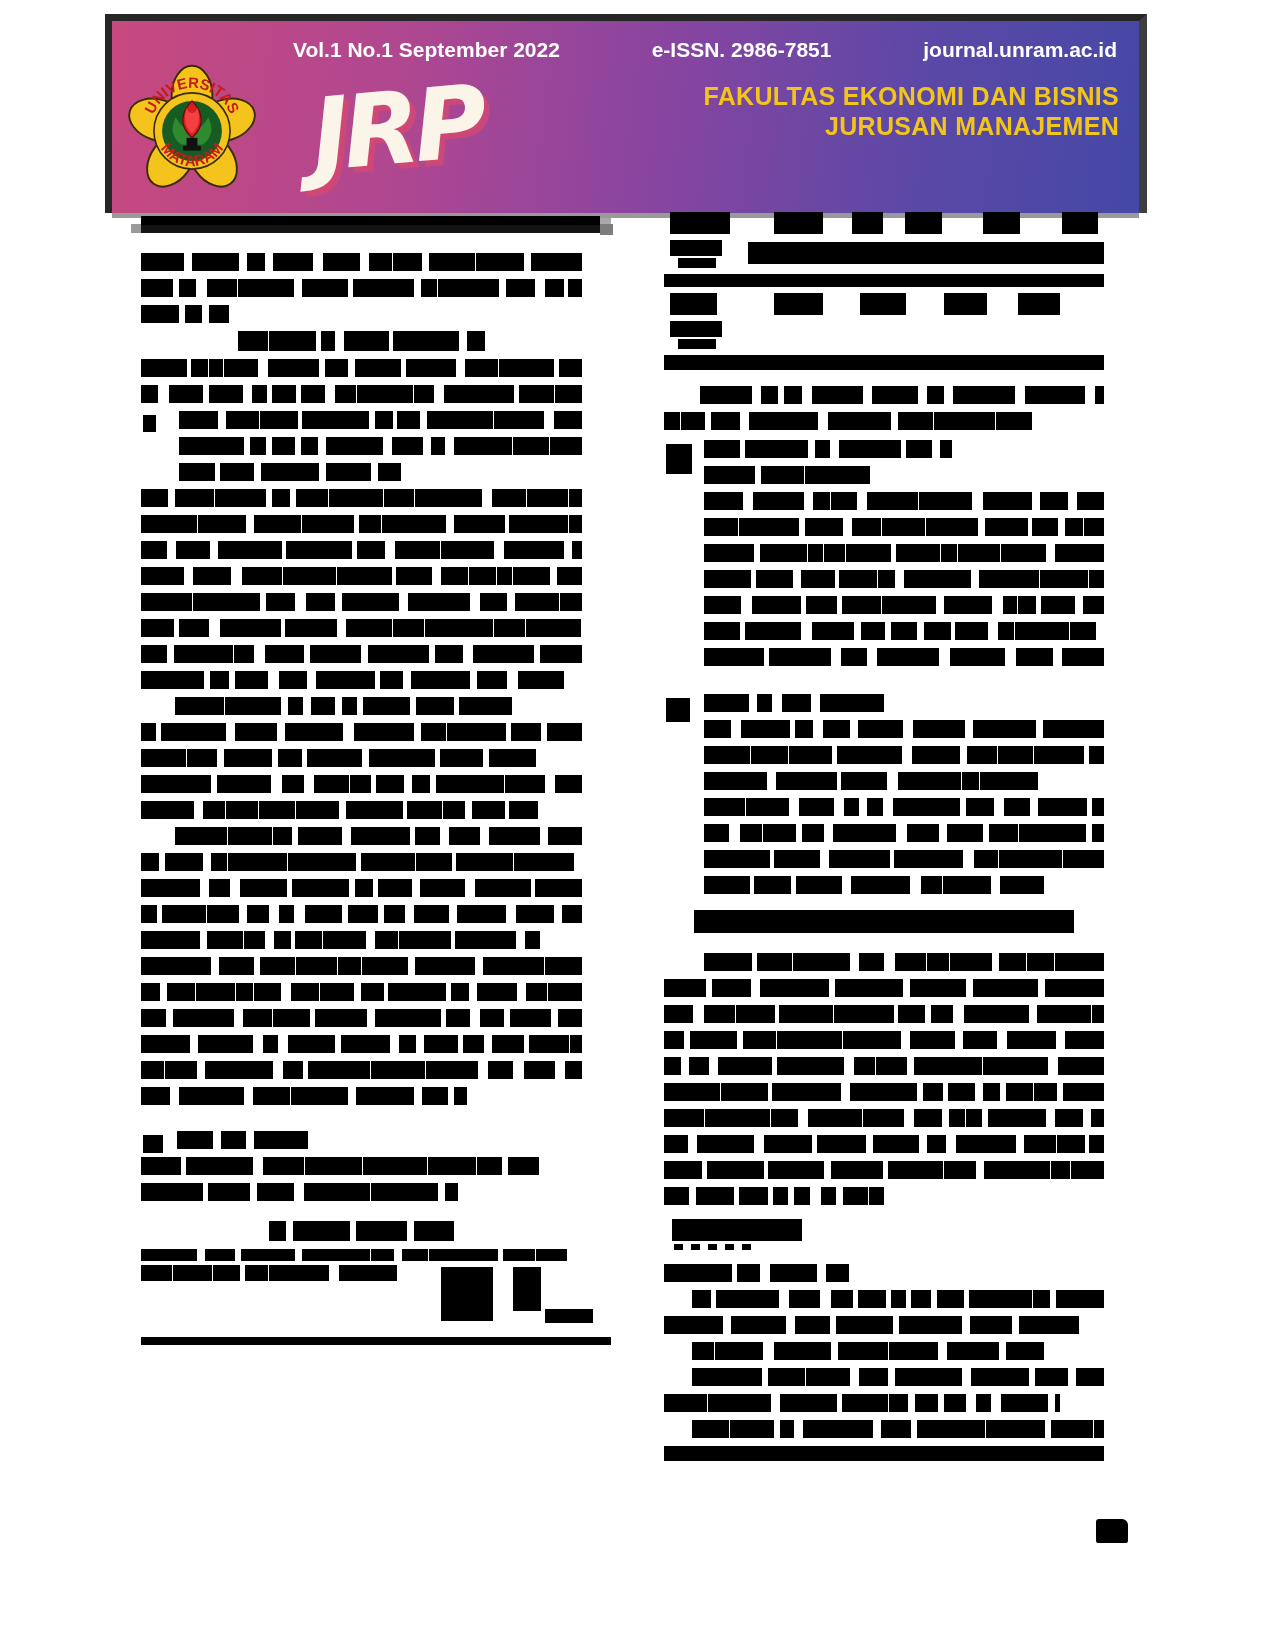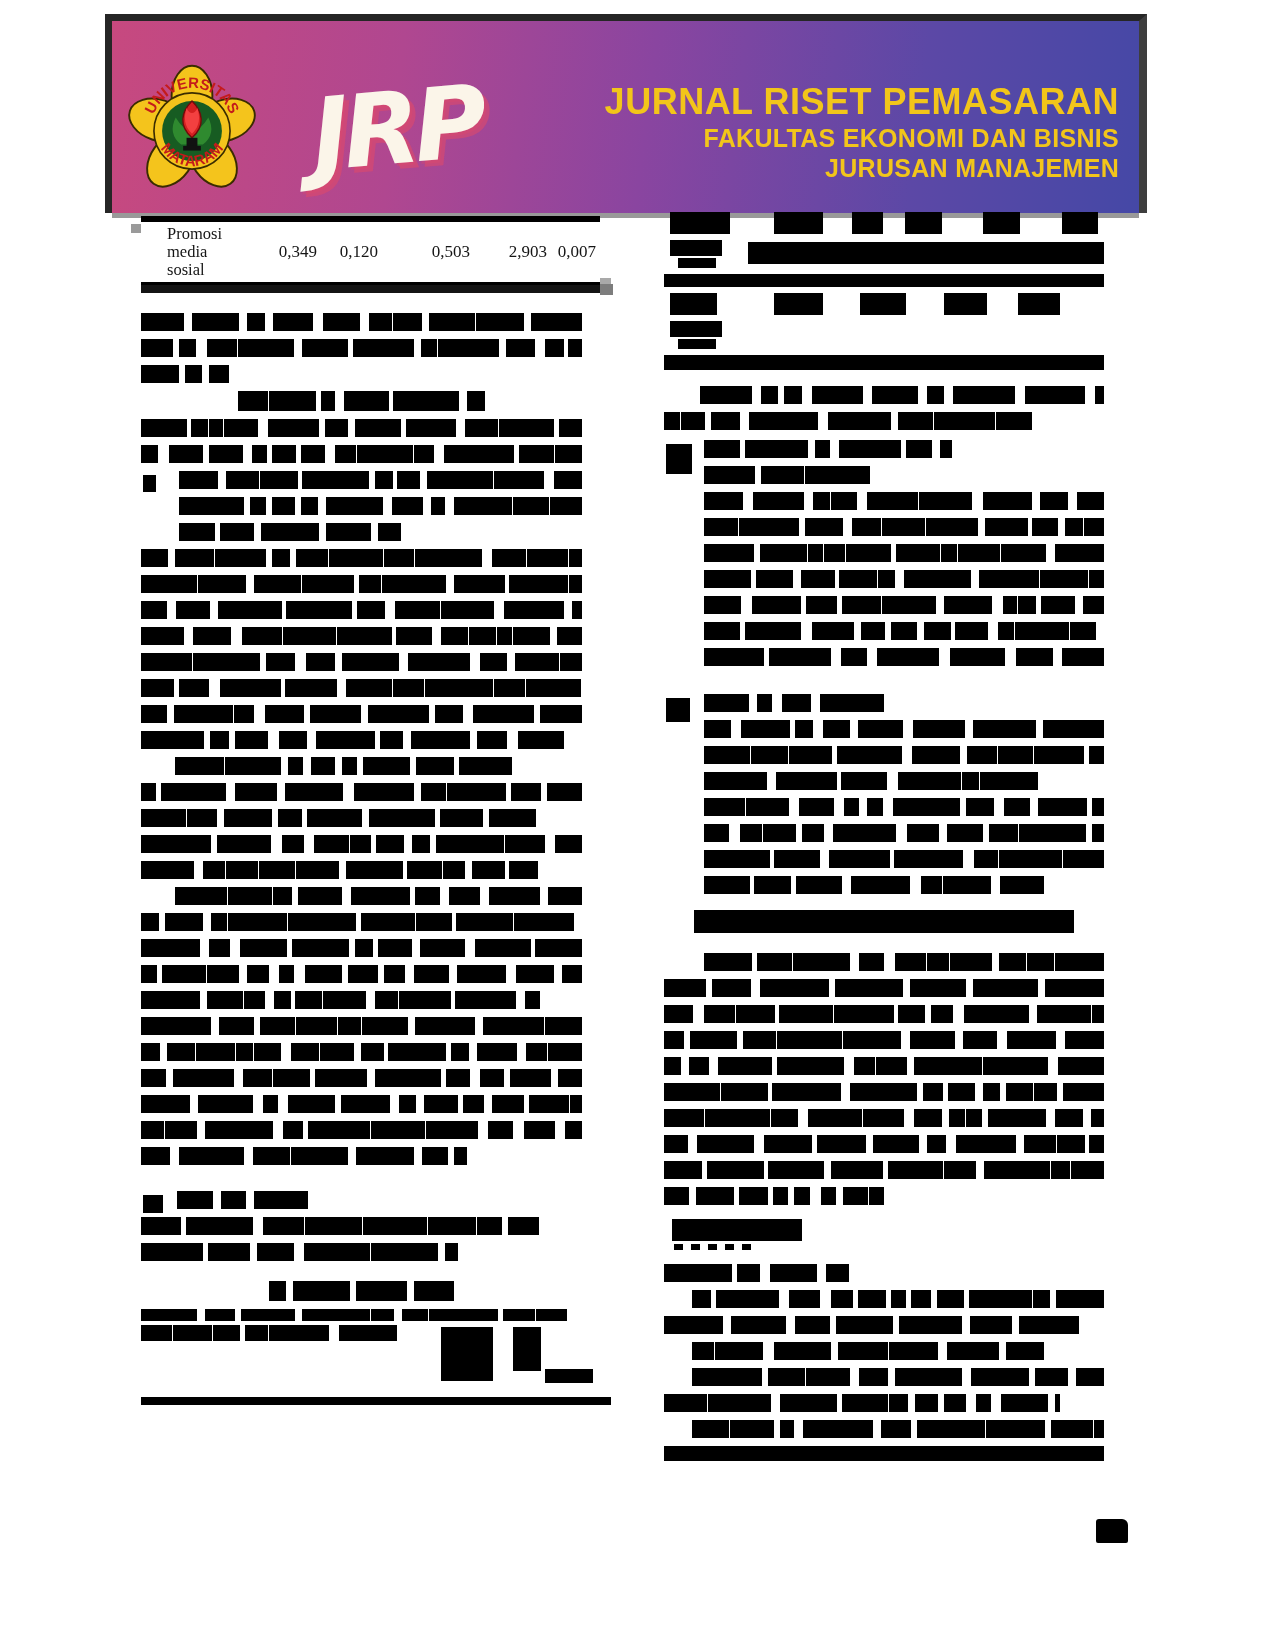--- a/index.html
+++ b/index.html
@@ -44,20 +44,25 @@
   .rw{display:inline-block;background:#000;vertical-align:top;}
   .blk{position:relative;}
   .sq{position:absolute;}
 </style>
 </head>
 <body>
 
 <div class="page">
 
   <div class="banner">
+    <div class="top-row">
+      <span>Vol.1 No.1 September 2022</span>
+      <span>e-ISSN. 2986-7851</span>
+      <span>journal.unram.ac.id</span>
+    </div>
 
     <svg class="logo" viewBox="0 0 100 100">
       <g>
         <ellipse cx="50" cy="24" rx="15" ry="22" fill="#f4c41c" stroke="#3a2c00" stroke-width="1.4" transform="rotate(0 50 50)"></ellipse>
         <ellipse cx="50" cy="24" rx="15" ry="22" fill="#f4c41c" stroke="#3a2c00" stroke-width="1.4" transform="rotate(72 50 50)"></ellipse>
         <ellipse cx="50" cy="24" rx="15" ry="22" fill="#f4c41c" stroke="#3a2c00" stroke-width="1.4" transform="rotate(144 50 50)"></ellipse>
         <ellipse cx="50" cy="24" rx="15" ry="22" fill="#f4c41c" stroke="#3a2c00" stroke-width="1.4" transform="rotate(216 50 50)"></ellipse>
         <ellipse cx="50" cy="24" rx="15" ry="22" fill="#f4c41c" stroke="#3a2c00" stroke-width="1.4" transform="rotate(288 50 50)"></ellipse>
       </g>
       <circle cx="50" cy="50" r="28" fill="#f4c41c" stroke="#3a2c00" stroke-width="1.2"></circle>
@@ -75,39 +80,30 @@
         <textPath href="#arcTop" startOffset="50%" text-anchor="middle">UNIVERSITAS</textPath>
       </text>
       <text font-family="Liberation Sans, sans-serif" font-size="11" font-weight="bold" fill="#c41b1b">
         <textPath href="#arcBot" startOffset="50%" text-anchor="middle">MATARAM</textPath>
       </text>
     </svg>
 
     <div class="jrp">JRP</div>
 
     <div class="titles">
-      <div class="jtitle">JURNAL RISET PEMASARAN</div>
       <div class="jsub">FAKULTAS EKONOMI DAN BISNIS</div>
       <div class="jsub">JURUSAN MANAJEMEN</div>
     </div>
 
     <div class="banner-strip"></div>
   </div>
 
   <div class="col col-left" id="col-left">
     <div class="stats-table">
       <div class="t-top"></div>
-      <div class="trow">
-        <span class="tlabel">Promosi media sosial</span>
-        <span class="tval">0,349</span>
-        <span class="tval">0,120</span>
-        <span class="tval">0,503</span>
-        <span class="tval">2,903</span>
-        <span class="tval">0,007</span>
-      </div>
       <div class="t-div"></div>
       <div class="t-bot"></div>
     </div>
     <div id="left-redactions">
         <div class="blk" style="margin-top: 20px;">
           <div class="rl" style="width: 441px; height: 18px; margin-left: 0px; margin-bottom: 8px;"><span class="rw" style="width: 42.6489px; height: 18px; background: rgb(0, 0, 0); margin-right: 8.25683px;"></span><span class="rw" style="width: 47.0488px; height: 18px; background: rgb(0, 0, 0); margin-right: 7.76616px;"></span><span class="rw" style="width: 18.4815px; height: 18px; background: rgb(0, 0, 0); margin-right: 8.25416px;"></span><span class="rw" style="width: 39.2182px; height: 18px; background: rgb(0, 0, 0); margin-right: 9.90464px;"></span><span class="rw" style="width: 37.5186px; height: 18px; background: rgb(0, 0, 0); margin-right: 8.7707px;"></span><span class="rw" style="width: 23.0056px; height: 18px; background: rgb(0, 0, 0); margin-right: 1px;"></span><span class="rw" style="width: 29.462px; height: 18px; background: rgb(0, 0, 0); margin-right: 6.63874px;"></span><span class="rw" style="width: 46.6205px; height: 18px; background: rgb(0, 0, 0); margin-right: 1px;"></span><span class="rw" style="width: 47.4366px; height: 18px; background: rgb(0, 0, 0); margin-right: 6.92892px;"></span><span class="rw" style="width: 51.0392px; height: 18px; background: rgb(0, 0, 0);"></span></div>
           <div class="rl" style="width: 441px; height: 18px; margin-left: 0px; margin-bottom: 8px;"><span class="rw" style="width: 31.7862px; height: 18px; background: rgb(0, 0, 0); margin-right: 5.76175px;"></span><span class="rw" style="width: 17.1491px; height: 18px; background: rgb(0, 0, 0); margin-right: 10.8437px;"></span><span class="rw" style="width: 30.6229px; height: 18px; background: rgb(0, 0, 0); margin-right: 1px;"></span><span class="rw" style="width: 55.6389px; height: 18px; background: rgb(0, 0, 0); margin-right: 7.87412px;"></span><span class="rw" style="width: 46.2936px; height: 18px; background: rgb(0, 0, 0); margin-right: 5.00253px;"></span><span class="rw" style="width: 61.5836px; height: 18px; background: rgb(0, 0, 0); margin-right: 6.69296px;"></span><span class="rw" style="width: 15.4233px; height: 18px; background: rgb(0, 0, 0); margin-right: 1px;"></span><span class="rw" style="width: 61.1134px; height: 18px; background: rgb(0, 0, 0); margin-right: 7.68277px;"></span><span class="rw" style="width: 29.1441px; height: 18px; background: rgb(0, 0, 0); margin-right: 9.13955px;"></span><span class="rw" style="width: 18.9784px; height: 18px; background: rgb(0, 0, 0); margin-right: 4.31571px;"></span><span class="rw" style="width: 13.9534px; height: 18px; background: rgb(0, 0, 0);"></span></div>
           <div class="rl" style="width: 88.2px; height: 18px; margin-left: 0px; margin-bottom: 8px;"><span class="rw" style="width: 37.9787px; height: 18px; background: rgb(0, 0, 0); margin-right: 6.47039px;"></span><span class="rw" style="width: 16.7036px; height: 18px; background: rgb(0, 0, 0); margin-right: 6.93601px;"></span><span class="rw" style="width: 20.1113px; height: 18px; background: rgb(0, 0, 0);"></span></div>
         </div>
         <div class="blk" style="margin-top: 7px;">

